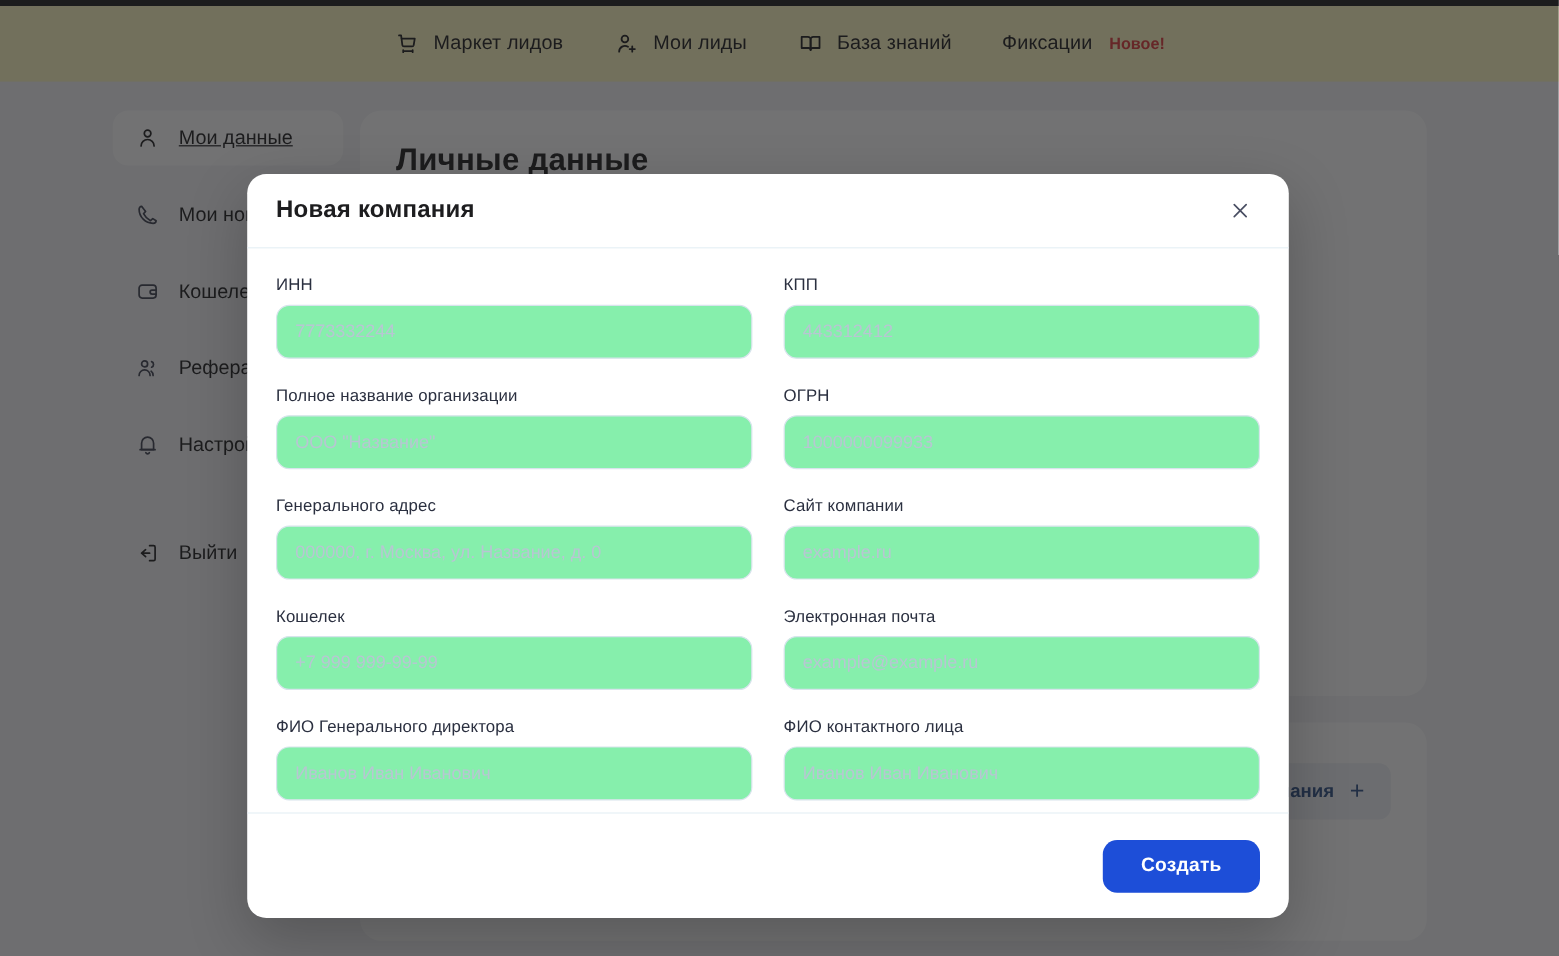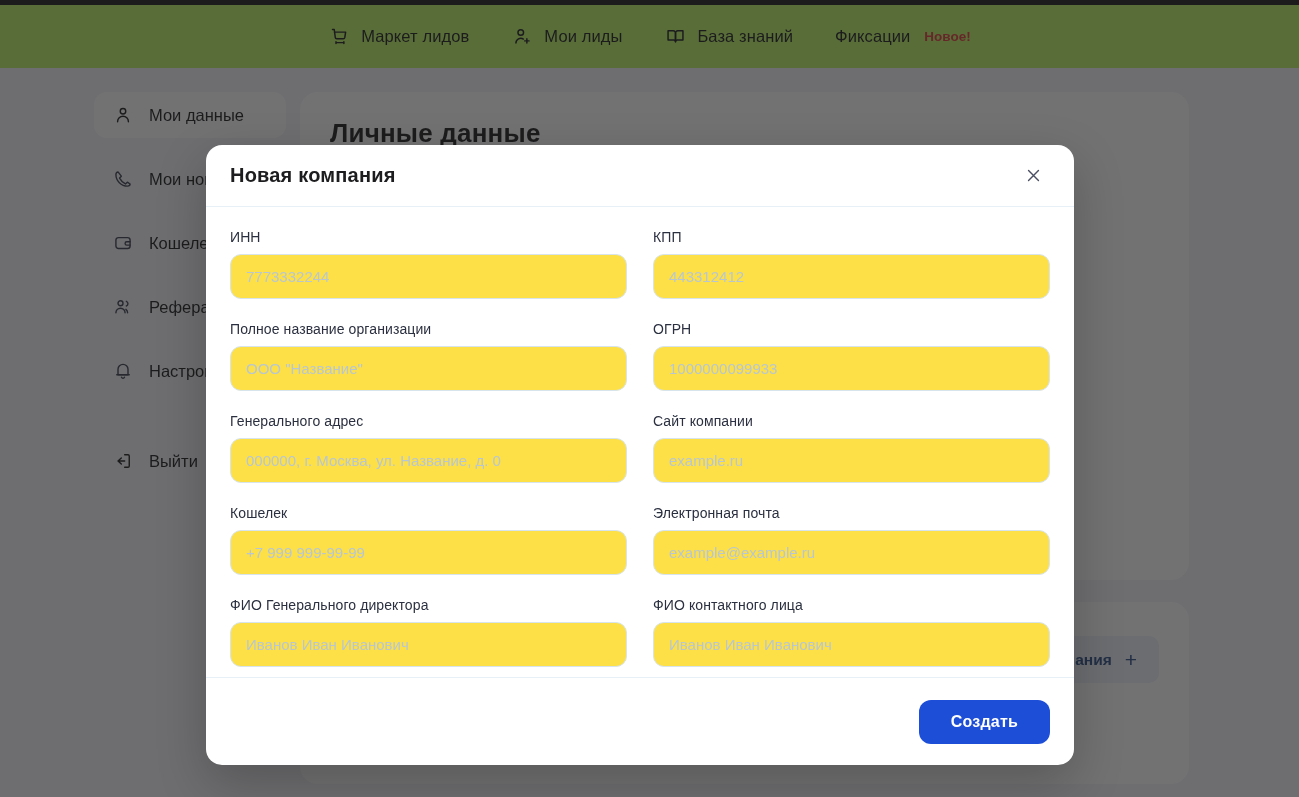--- a/index.html
+++ b/index.html
@@ -27,21 +27,21 @@
   }
 
   .topstrip {
     height: 5px;
     background: #1d1d1f;
     flex: 0 0 auto;
   }
 
   .navbar {
     height: 63px;
-    background: #bef264;
+    background: #fef9c3;
     flex: 0 0 auto;
     display: flex;
     align-items: center;
     justify-content: center;
     gap: 42px;
   }
 
   .nav-item {
     display: flex;
     align-items: center;
@@ -91,21 +91,21 @@
     gap: 16px;
     height: 46px;
     padding: 0 18px;
     border-radius: 13px;
     font-size: 16.5px;
     color: #1d1d1f;
     margin-bottom: 18px;
     cursor: pointer;
     white-space: nowrap;
   }
-  .side-item.active { background: #ffffff; }
+  .side-item.active { background: #ffffff; text-decoration: underline; }
   .side-item .side-ico {
     width: 21px; height: 21px;
     display: inline-flex; align-items: center; justify-content: center;
     flex: 0 0 auto;
   }
   .side-item .side-ico svg { display: block; }
   .side-item.logout { margin-top: 44px; }
 
   
   .main-col {
@@ -236,21 +236,21 @@
     letter-spacing: .1px;
   }
   .field-input {
     height: 45px;
     border: 1px solid #d7e4ec;
     border-radius: 11px;
     padding: 0 15px;
     font-family: inherit;
     font-size: 15px;
     color: #1d1d1f;
-    background: #fde047;
+    background: #86efac;
     outline: none;
     width: 100%;
   }
   .field-input::placeholder { color: #b7c6d2; }
 
   .modal-foot {
     flex: 0 0 auto;
     height: 88px;
     border-top: 1px solid #e6f0f6;
     display: flex;

